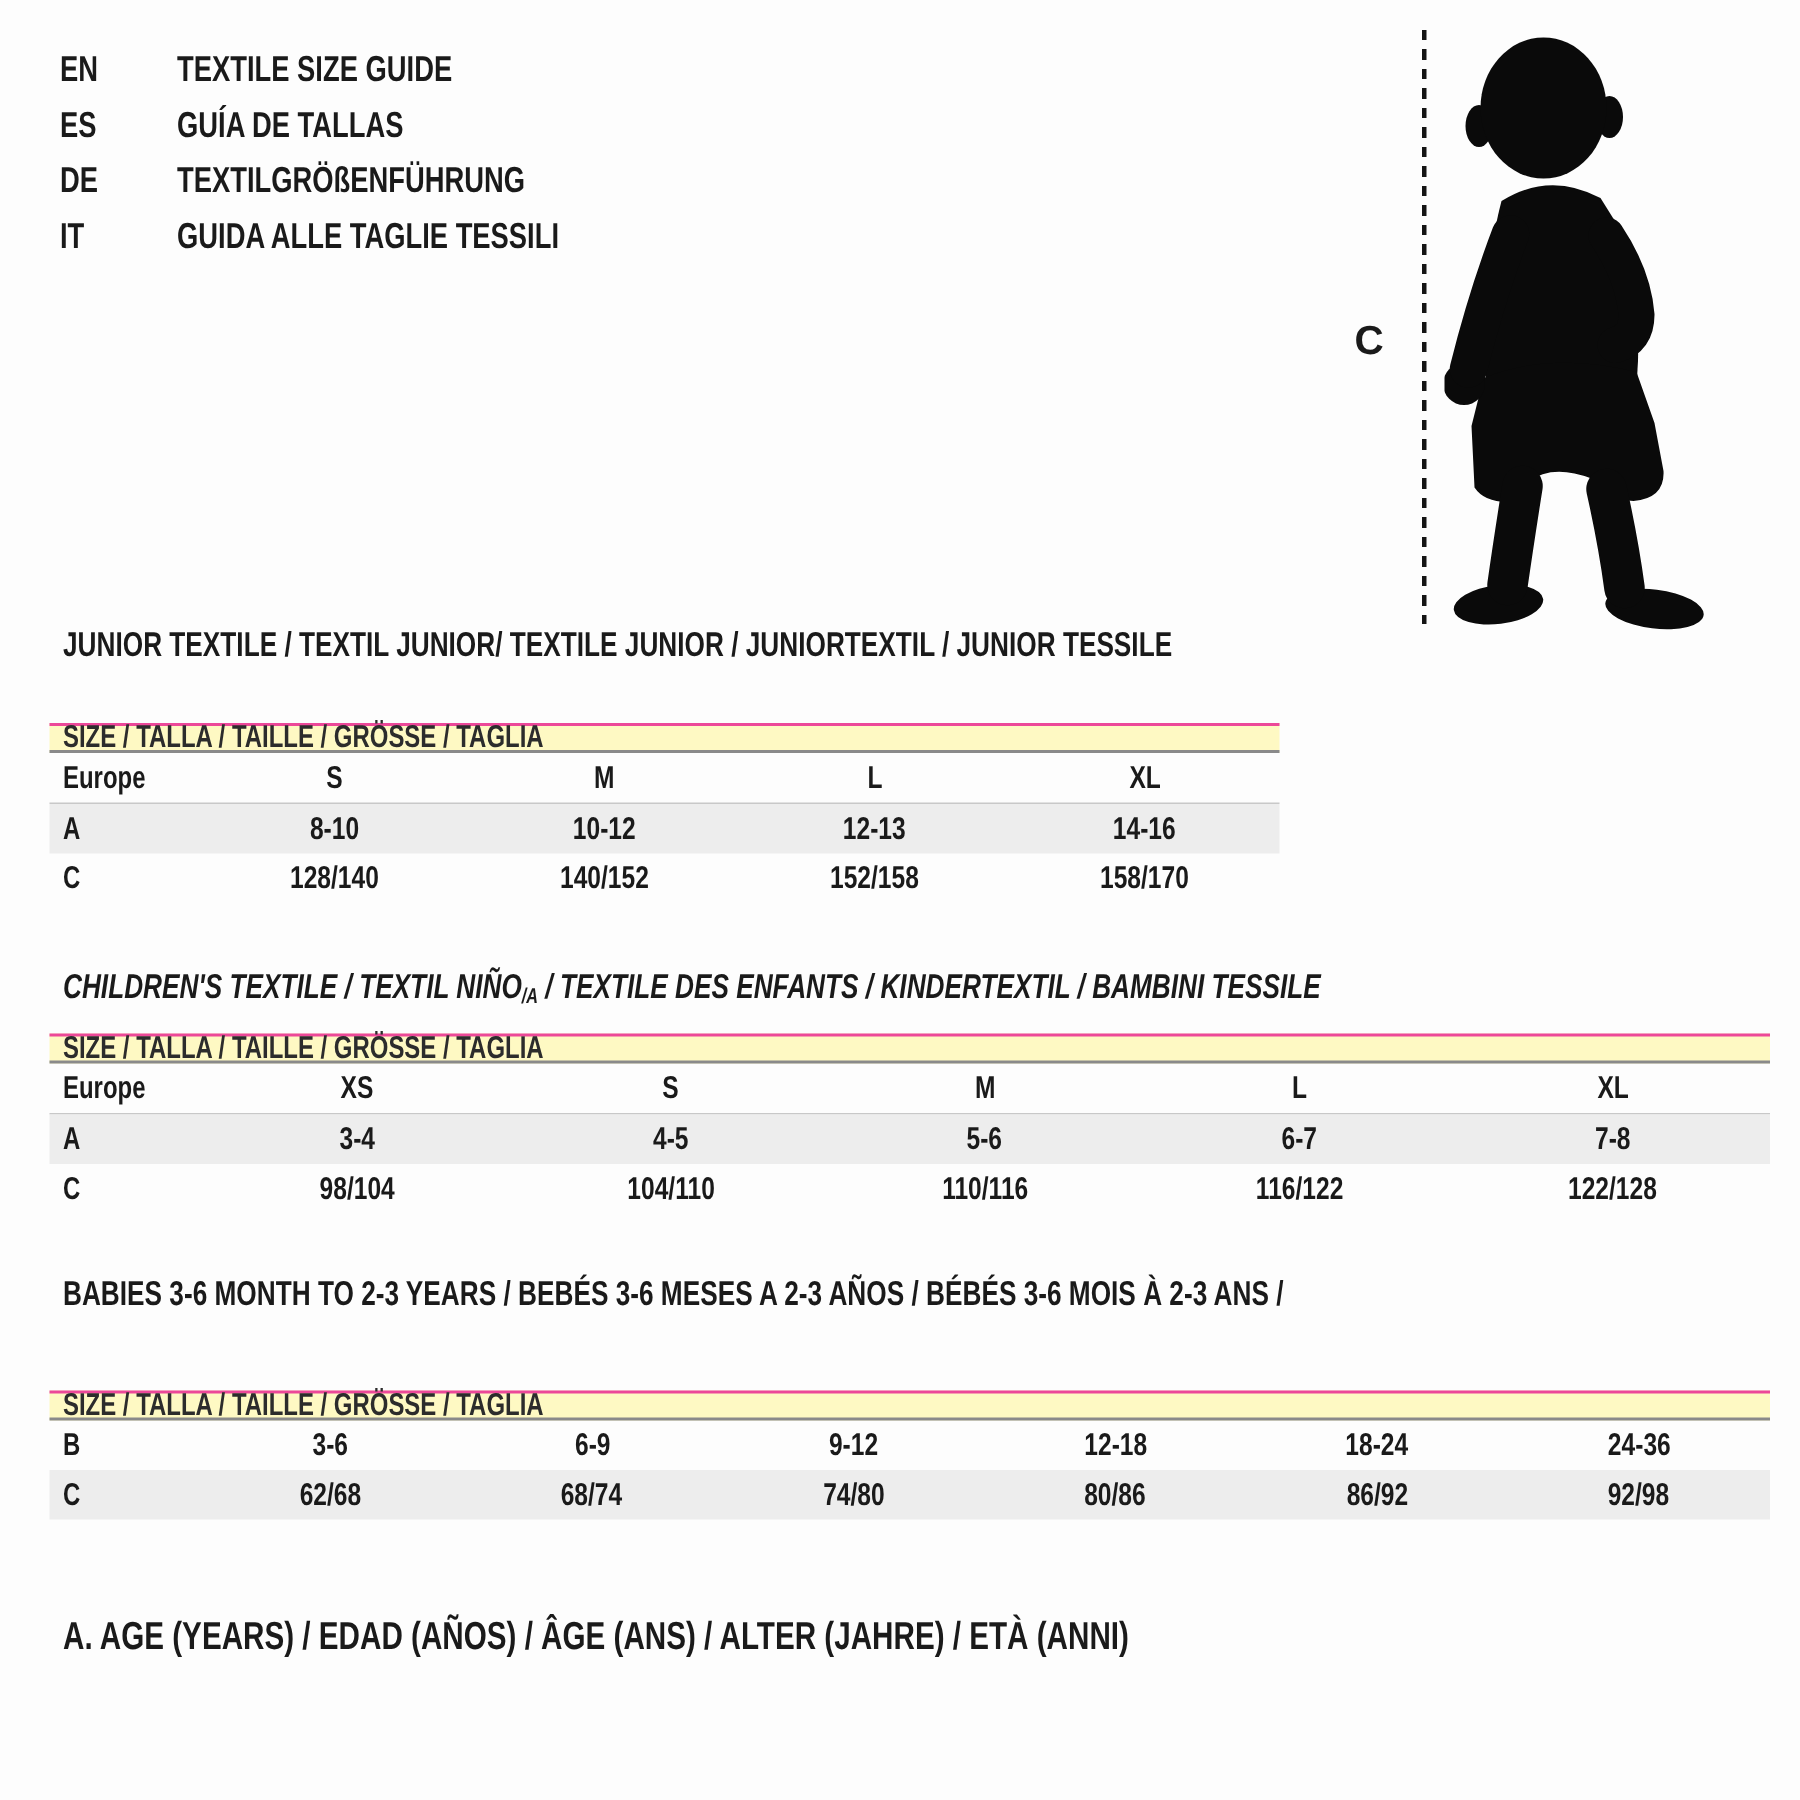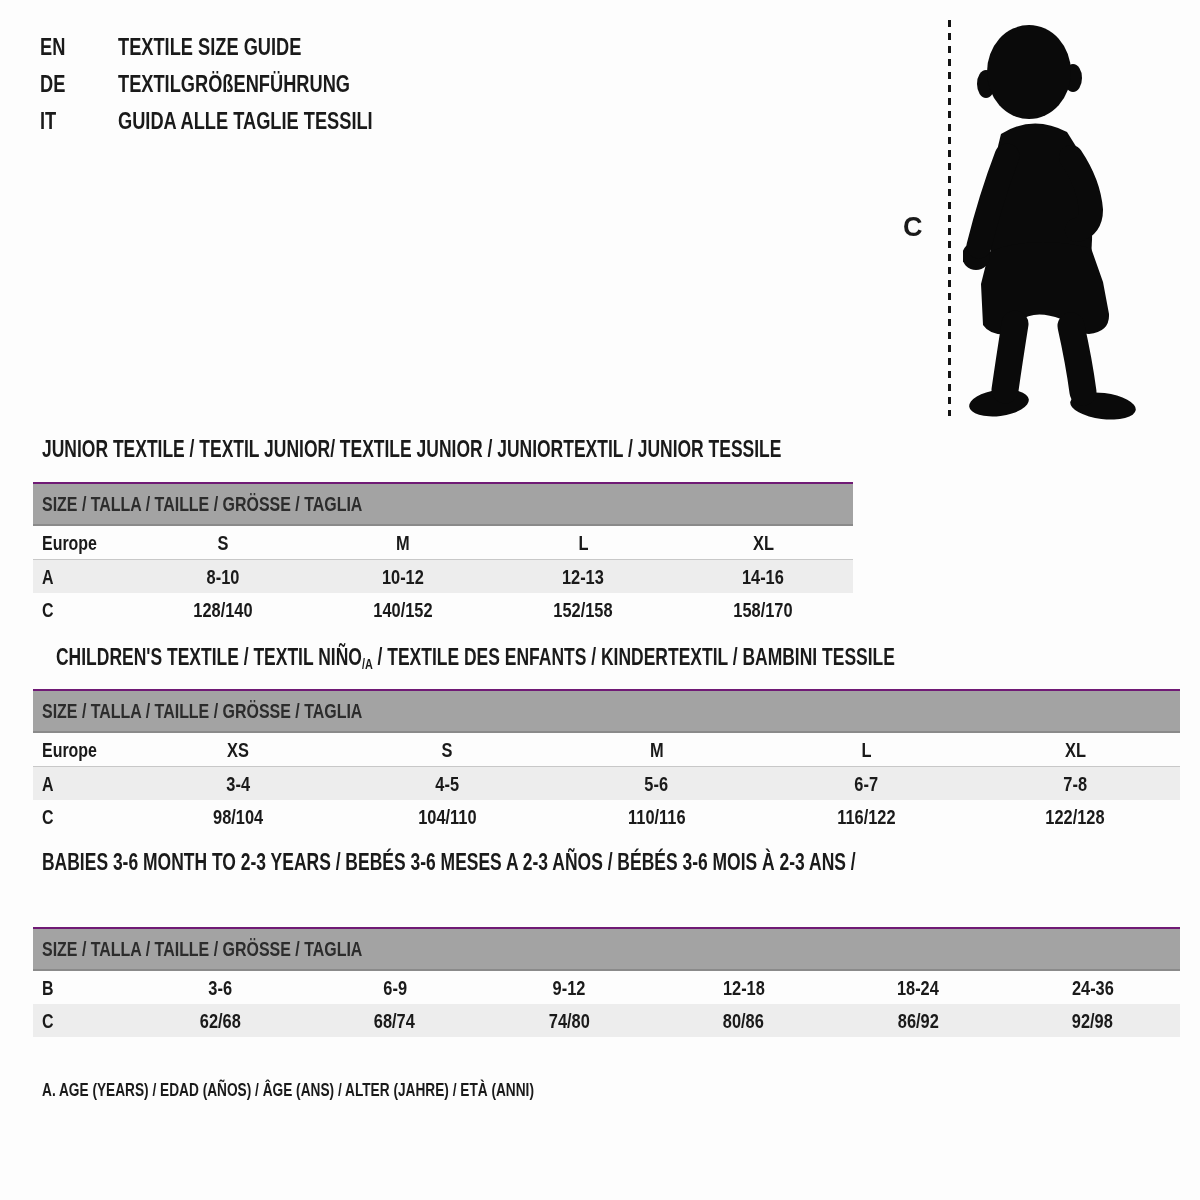--- a/index.html
+++ b/index.html
@@ -28,42 +28,46 @@
   .c-label { left:903px; top:212px; font-size:27px; }
   .sil { left:963px; top:22px; }
 
   
   .sec-title { font-size:23px; }
   .sub { font-size:0.62em; vertical-align:-0.28em; }
 
   
   .sizetable { left:33px; }
   .st-header {
-    box-sizing:border-box; height:44px; background:#a3a3a3;
-    border-top:2px solid #701a75; border-bottom:2px solid #8a8a8a;
+    box-sizing:border-box; height:20px; background:#fef9c3;
+    border-top:2px solid #ec4899; border-bottom:2px solid #8a8a8a;
     display:flex; align-items:center; padding-left:9px;
     font-size:21px; color:#2c2c2c;
   }
   .st-row { display:flex; align-items:center; height:33px; font-size:21px; }
   .st-row.shaded { background:#ededed; }
   .st-row.lined  { border-bottom:1px solid #c8c8c8; }
   .st-label { width:100px; padding-left:9px; box-sizing:border-box; }
   .st-cell  { flex:1; text-align:center; }
 
   
   .legend { left:42px; top:1074px; }
-  .legend-line { height:33px; font-size:18px; display:flex; align-items:center; }
+  .legend-line { height:33px; font-size:26px; display:flex; align-items:center; }
 </style>
 </head>
 <body>
 
 <div class="abs lang-block">
   <div class="lang-row">
     <span class="lang-code"><span class="cx">EN</span></span>
     <span class="cx">TEXTILE SIZE GUIDE</span>
+  </div>
+  <div class="lang-row">
+    <span class="lang-code"><span class="cx">ES</span></span>
+    <span class="cx">GUÍA DE TALLAS</span>
   </div>
   <div class="lang-row">
     <span class="lang-code"><span class="cx">DE</span></span>
     <span class="cx">TEXTILGRÖßENFÜHRUNG</span>
   </div>
   <div class="lang-row">
     <span class="lang-code"><span class="cx">IT</span></span>
     <span class="cx">GUIDA ALLE TAGLIE TESSILI</span>
   </div>
 </div>
@@ -91,21 +95,21 @@
 
     <path d="M44,134 Q28,176 16,224" stroke-width="25"></path>
 
     <path d="M108,135 Q126,162 128,188 Q128,204 114,208" stroke-width="24"></path>
 
     <path d="M52,302 Q46,340 42,368" stroke-width="27"></path>
     <path d="M108,304 Q116,340 120,370" stroke-width="27"></path>
   </g>
 </svg>
 
-<div class="abs sec-title" style="left:42px; top:436px;">
+<div class="abs sec-title" style="left:42px; top:416px;">
   <span class="cx">JUNIOR TEXTILE / TEXTIL JUNIOR/ TEXTILE JUNIOR / JUNIORTEXTIL / JUNIOR TESSILE</span>
 </div>
 <div class="abs sizetable" style="top:482px; width:820px;">
   <div class="st-header">
     <span class="cx">SIZE / TALLA / TAILLE / GRÖSSE / TAGLIA</span>
   </div>
   <div class="st-row lined">
     <span class="st-label"><span class="cx">Europe</span></span>
     <span class="st-cell"><span class="cxc">S</span></span>
     <span class="st-cell"><span class="cxc">M</span></span>
@@ -121,21 +125,21 @@
   </div>
   <div class="st-row">
     <span class="st-label"><span class="cx">C</span></span>
     <span class="st-cell"><span class="cxc">128/140</span></span>
     <span class="st-cell"><span class="cxc">140/152</span></span>
     <span class="st-cell"><span class="cxc">152/158</span></span>
     <span class="st-cell"><span class="cxc">158/170</span></span>
   </div>
 </div>
 
-<div class="abs sec-title" style="left:56px; top:644px;">
+<div class="abs sec-title" style="left:42px; top:644px;font-style:italic;">
   <span class="cx"><span>CHILDREN'S TEXTILE / TEXTIL NIÑO</span><span class="sub">/A</span><span> / TEXTILE DES ENFANTS / KINDERTEXTIL / BAMBINI TESSILE</span></span>
 </div>
 <div class="abs sizetable" style="top:689px; width:1147px;">
   <div class="st-header">
     <span class="cx">SIZE / TALLA / TAILLE / GRÖSSE / TAGLIA</span>
   </div>
   <div class="st-row lined">
     <span class="st-label"><span class="cx">Europe</span></span>
     <span class="st-cell"><span class="cxc">XS</span></span>
     <span class="st-cell"><span class="cxc">S</span></span>

